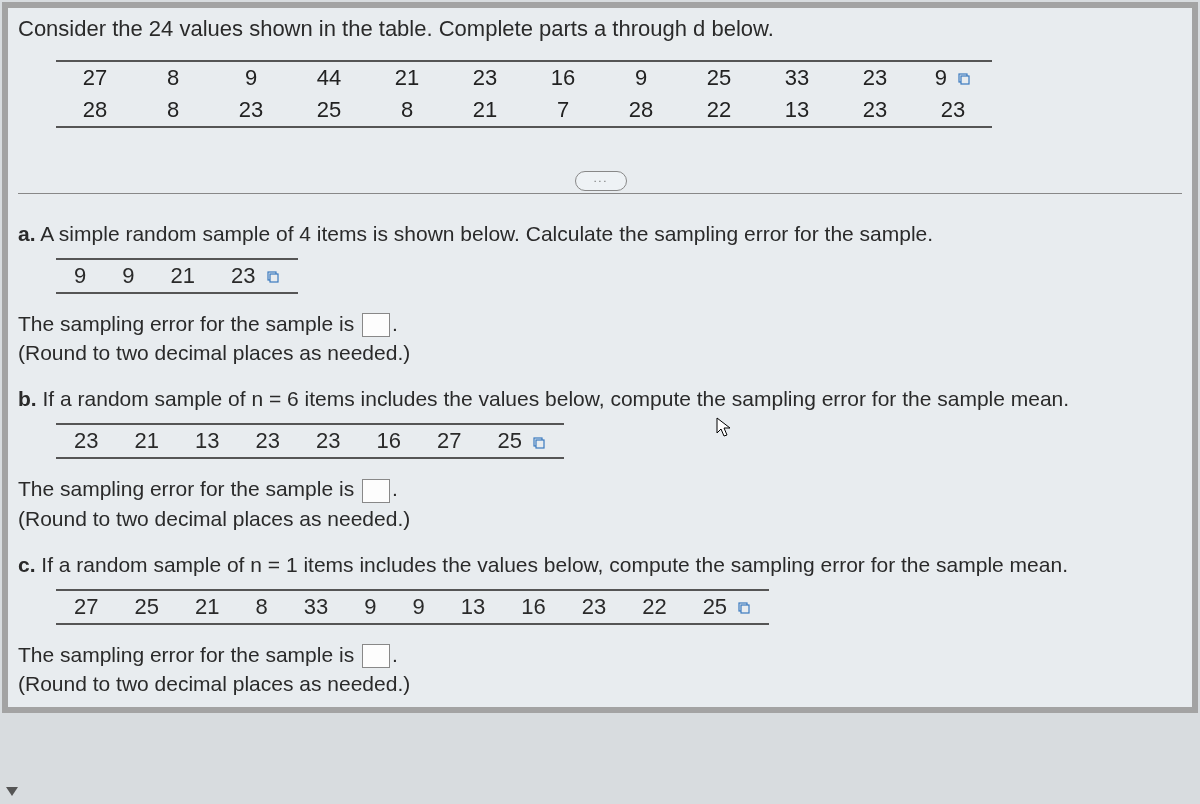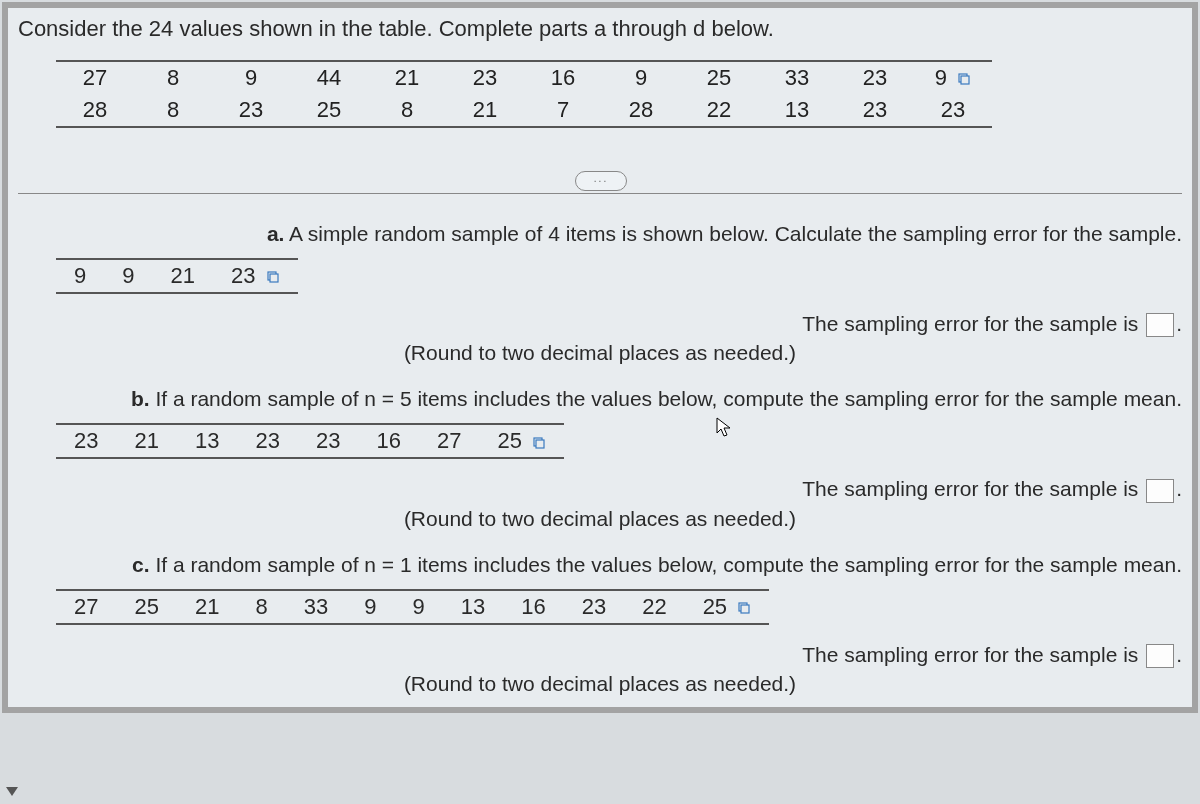--- a/index.html
+++ b/index.html
@@ -95,22 +95,22 @@
     vertical-align: middle;
     margin: 0 2px;
   }
   .copy-icon {
     display: inline-block;
     vertical-align: middle;
     margin-left: 4px;
     cursor: pointer;
   }
   .copy-icon svg { display: block; }
-  .line { margin-bottom: 4px; text-align: right; }
-  .round-note { margin-bottom: 20px; text-align: center; }
+  .line { margin-bottom: 4px; }
+  .round-note { margin-bottom: 20px; }
   .triangle {
     position: absolute;
     left: 6px;
     bottom: 8px;
     width: 0; height: 0;
     border-left: 6px solid transparent;
     border-right: 6px solid transparent;
     border-top: 9px solid #555;
     cursor: pointer;
   }
@@ -200,21 +200,21 @@
         </table>
     </div>
     <div class="line">
       <span>The sampling error for the sample is </span><span class="answer-box"></span><span>.</span>
     </div>
     <div class="round-note">(Round to two decimal places as needed.)</div>
   </div>
 
   <div class="part">
     <div class="line">
-      <span class="part-label">b.</span><span> If a random sample of n = 5 items includes the values below, compute the sampling error for the sample mean.</span>
+      <span class="part-label">b.</span><span> If a random sample of n = 6 items includes the values below, compute the sampling error for the sample mean.</span>
     </div>
     <div class="sample-row">
       <table class="sample-table">
         <tbody>
             <tr>
           <td>23</td>
           <td>21</td>
           <td>13</td>
           <td>23</td>
           <td>23</td>

